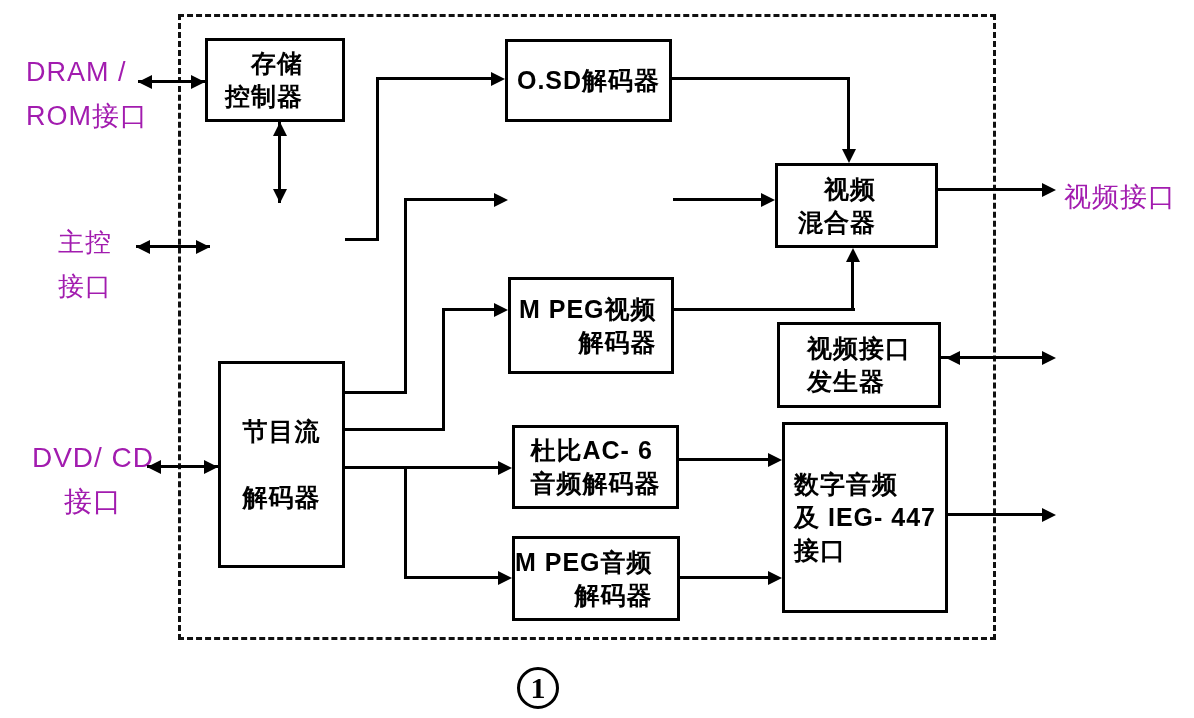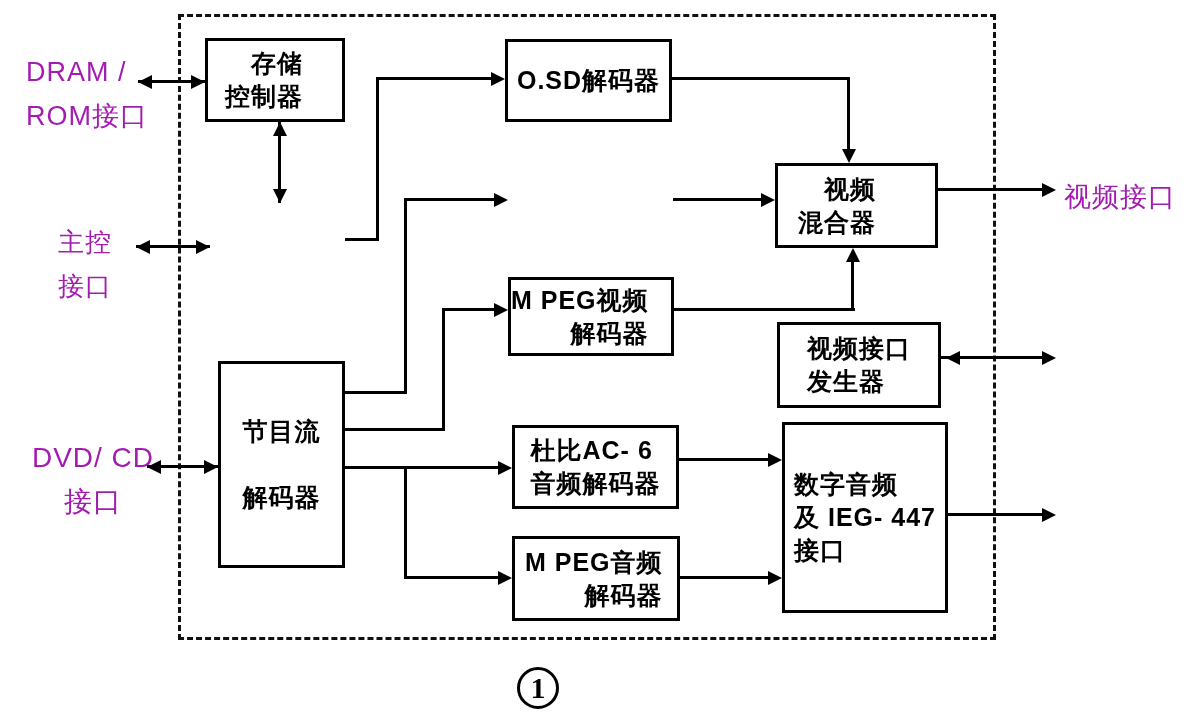--- a/index.html
+++ b/index.html
@@ -48,21 +48,21 @@
     <span class="blabel">存储
 控制器</span>
   </div>
 
 
   <div class="block" style="left:505px;top:39px;width:167px;height:83px;">
     <span class="blabel">O.SD解码器</span>
   </div>
 
 
-  <div class="block alignleft" style="left:508px;top:277px;width:166px;height:79px;">
+  <div class="block alignleft" style="left:508px;top:277px;width:166px;height:97px;padding-left:8px;">
     <span class="blabel">M PEG视频
 解码器</span>
   </div>
 
   <div class="block alignleft" style="left:775px;top:163px;width:163px;height:85px;padding-left:20px;">
     <span class="blabel">视频
 混合器</span>
   </div>
 
   <div class="block" style="left:777px;top:322px;width:164px;height:86px;">
@@ -74,21 +74,21 @@
     <span class="blabel">节目流
 
 解码器</span>
   </div>
 
   <div class="block" style="left:512px;top:425px;width:167px;height:84px;">
     <span class="blabel">杜比AC- 6
 音频解码器</span>
   </div>
 
-  <div class="block alignleft" style="left:512px;top:536px;width:168px;height:85px;padding-left:10px;">
+  <div class="block alignleft" style="left:512px;top:536px;width:168px;height:85px;">
     <span class="blabel">M PEG音频
 解码器</span>
   </div>
 
   <div class="block" style="left:782px;top:422px;width:166px;height:191px;">
     <span class="blabel">数字音频
 及 IEG- 447
 接口</span>
   </div>
 

